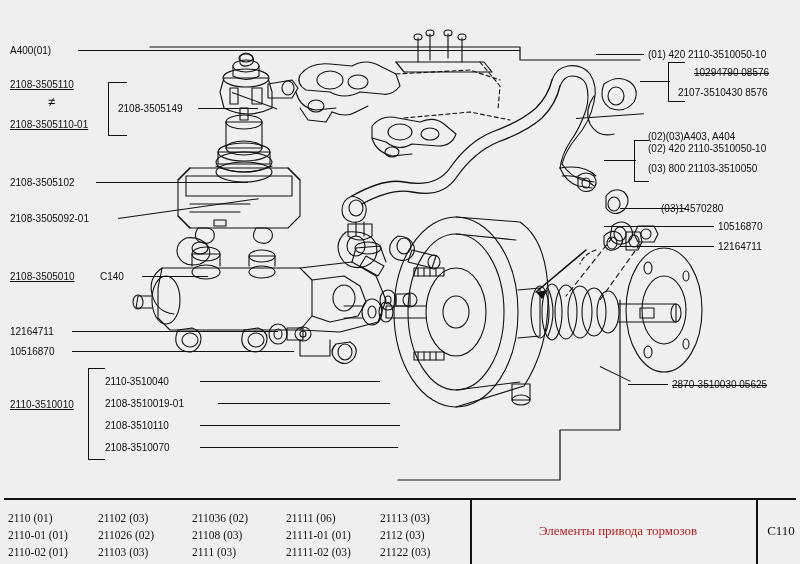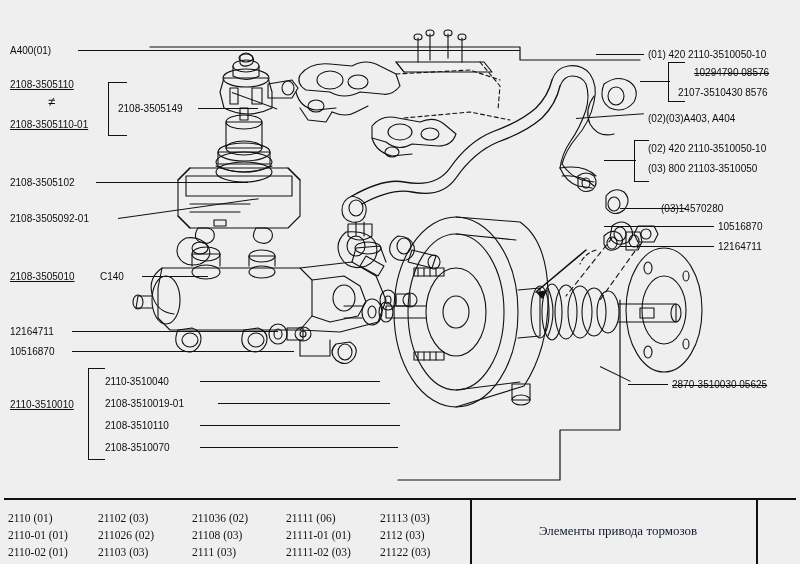--- a/index.html
+++ b/index.html
@@ -81,21 +81,21 @@
   }
   .title-cell {
     position: absolute;
     left: 478px; top: 0;
     width: 280px; height: 66px;
     display: flex;
     align-items: center;
     justify-content: center;
     font-family: "Liberation Serif", serif;
     font-size: 13px;
-    color: #0f172a;
+    color: #b91c1c;
   }
   .code-cell {
     position: absolute;
     left: 762px; top: 0;
     width: 38px; height: 66px;
     display: flex;
     align-items: center;
     justify-content: center;
     font-family: "Liberation Serif", serif;
     font-size: 13px;
@@ -374,21 +374,21 @@
   <div class="ld" style="left:200px; top:447px; width:198px;"></div>
 
   <div class="lbl" style="left:648px; top:48px;">(01) 420   2110-3510050-10</div>
   <div class="ld" style="left:596px; top:54px; width:48px;"></div>
 
   <div class="brk" style="left:668px; top:62px; width:16px; height:38px;"></div>
   <div class="lbl strike" style="left:694px; top:66px;">10294790  08576</div>
   <div class="lbl" style="left:678px; top:86px;">2107-3510430  8576</div>
   <div class="ld" style="left:640px; top:81px; width:30px;"></div>
 
-  <div class="lbl" style="left:648px; top:112px;">(02)(03)A403, A404</div>
+  <div class="lbl" style="left:648px; top:130px;">(02)(03)A403, A404</div>
   <div class="ld" style="left:576px; top:118px; width:68px; transform:rotate(-4deg); transform-origin:left center;"></div>
 
   <div class="brk" style="left:634px; top:140px; width:14px; height:40px;"></div>
   <div class="lbl" style="left:648px; top:142px;">(02) 420   2110-3510050-10</div>
   <div class="lbl" style="left:648px; top:162px;">(03) 800      21103-3510050</div>
   <div class="ld" style="left:604px; top:160px; width:32px;"></div>
 
   <div class="lbl" style="left:661px; top:202px;">(03)14570280</div>
   <div class="ld" style="left:620px; top:208px; width:66px;"></div>
 
@@ -421,15 +421,16 @@
 
     <div class="tbl-cell" style="left:286px; top:12px;">21111 (06)</div>
     <div class="tbl-cell" style="left:286px; top:29px;">21111-01 (01)</div>
     <div class="tbl-cell" style="left:286px; top:46px;">21111-02 (03)</div>
 
     <div class="tbl-cell" style="left:380px; top:12px;">21113 (03)</div>
     <div class="tbl-cell" style="left:380px; top:29px;">2112 (03)</div>
     <div class="tbl-cell" style="left:380px; top:46px;">21122 (03)</div>
 
     <div class="title-cell">Элементы привода тормозов</div>
+    <div class="code-cell">C110</div>
   </div>
 
 </div>
 
 </body></html>

